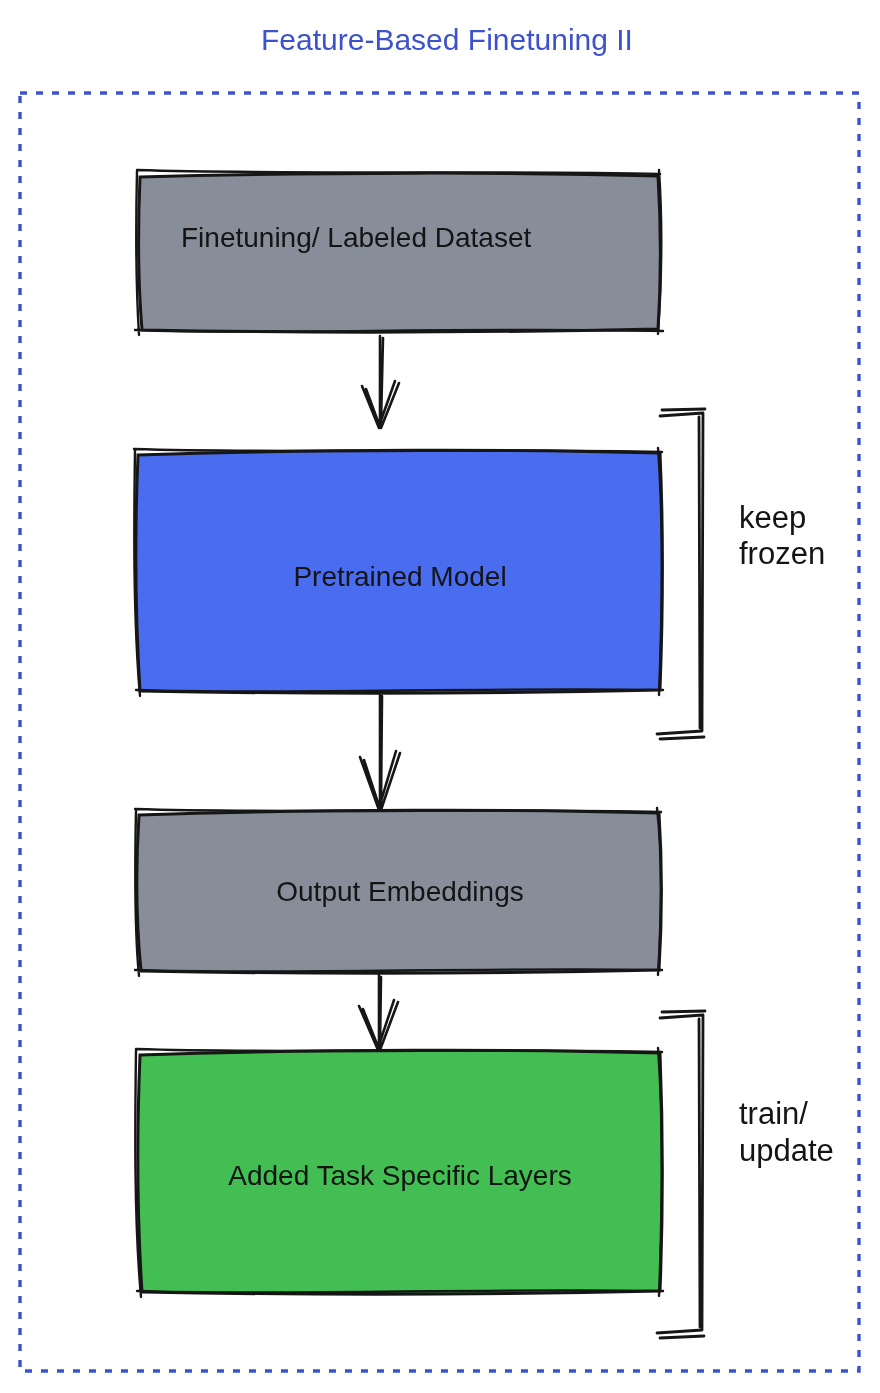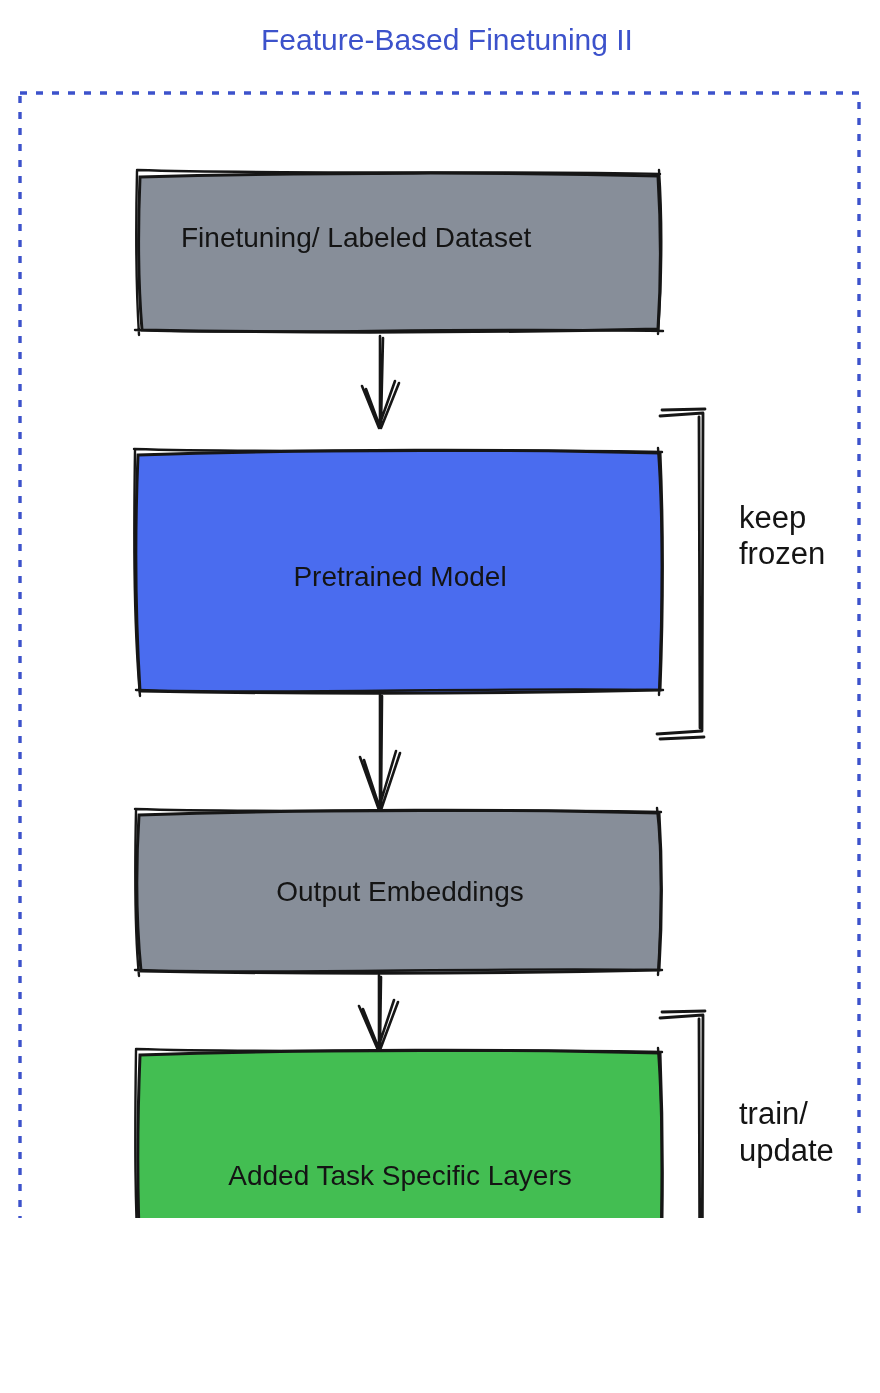--- a/index.html
+++ b/index.html
@@ -6,21 +6,21 @@
     margin: 0;
     padding: 0;
     background: #ffffff;
     width: 880px;
     height: 1393px;
     font-family: "Liberation Sans", sans-serif;
   }
   .stage {
     position: relative;
     width: 880px;
-    height: 1218px;
+    height: 1393px;
     overflow: hidden;
   }
   svg { display: block; }
   .ink-stroke {
     fill: none;
     stroke: #161616;
     stroke-linecap: round;
     stroke-linejoin: round;
   }
   .node-edge-accent { stroke-width: 2.4; }

